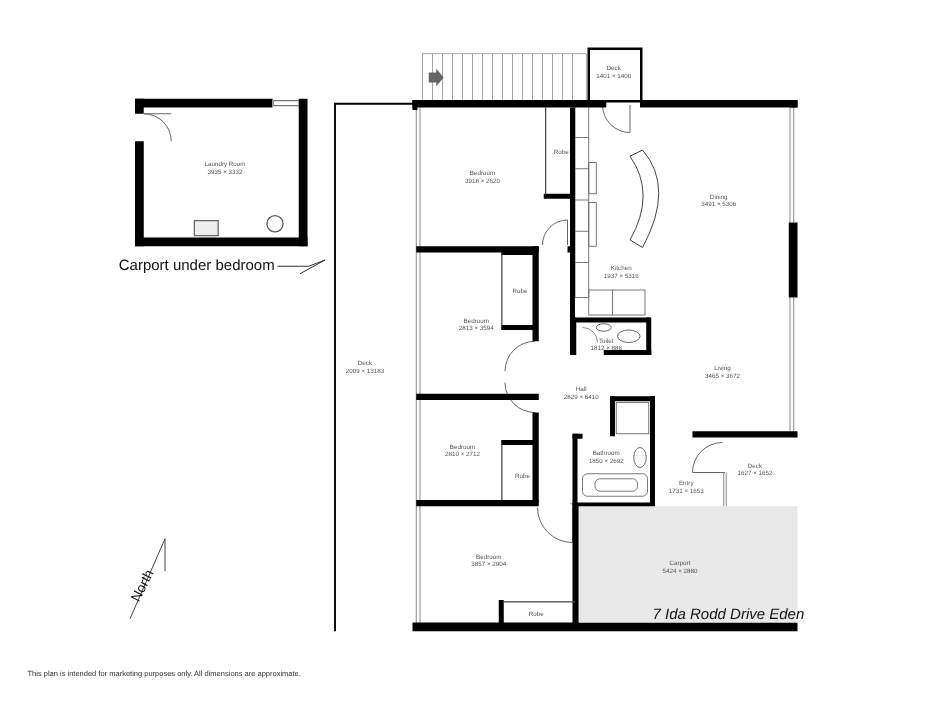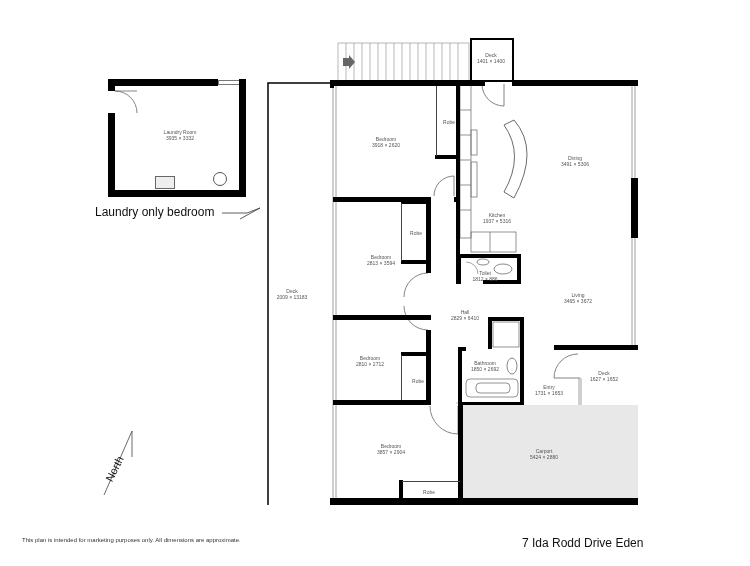--- a/index.html
+++ b/index.html
@@ -25,21 +25,21 @@
   <div class="wall" style="left:108px;top:113px;width:7px;height:84px;"></div>
   <div class="wall" style="left:108px;top:190px;width:138px;height:7px;"></div>
   <div class="lbl" style="left:180px;top:129px;">
     <span>Laundry Room</span>
       <span>3935 × 3332</span>
   </div>
   <div class="abs" style="left:155px;top:176px;width:20px;height:13px;border:1px solid #666;box-sizing:border-box;background:#eee;"></div>
   <div class="abs" style="left:213px;top:172px;width:14px;height:14px;border:1px solid #555;border-radius:50%;box-sizing:border-box;"></div>
 </div>
 
-<div class="big" style="left:95px;top:205px;">Laundry only bedroom</div>
+<div class="big" style="left:95px;top:205px;">Carport under bedroom</div>
 
 <svg width="750" height="566">
 
   <path d="M115 91 A22 22 0 0 1 137 113" fill="none" stroke="#666" stroke-width="0.8"></path>
   <line x1="115" y1="91" x2="137" y2="91" stroke="#666" stroke-width="0.8"></line>
 
   <line x1="222" y1="213" x2="247" y2="213" stroke="#333" stroke-width="0.8"></line>
   <line x1="247" y1="213" x2="260" y2="208" stroke="#333" stroke-width="0.8"></line>
   <line x1="240" y1="219" x2="260" y2="208" stroke="#333" stroke-width="0.8"></line>
 
@@ -246,14 +246,14 @@
   </div>
 <div class="lbl" style="left:544px;top:448px;">
     <span>Carport</span>
     <span>5424 × 2880</span>
   </div>
 <div class="lbl" style="left:429px;top:489px;">
     <span>Robe</span>
   </div>
 
 <div class="big" style="left:103px;top:478px;transform:rotate(-63deg);transform-origin:left top;font-size:11px;">North</div>
-<div class="big" style="left:522px;top:536px;">7 Ida Rodd Drive Eden</div>
+<div class="big" style="left:522px;top:484px;font-style:italic;">7 Ida Rodd Drive Eden</div>
 <div class="tiny" style="left:22px;top:537px;">This plan is intended for marketing purposes only. All dimensions are approximate.</div>
 
 </body></html>

